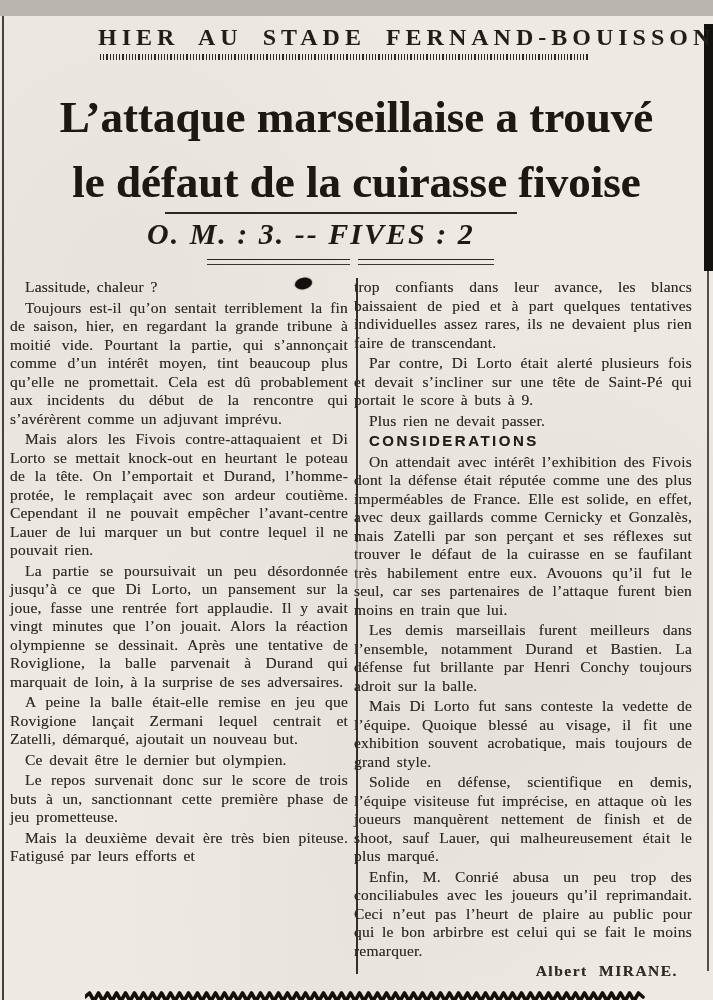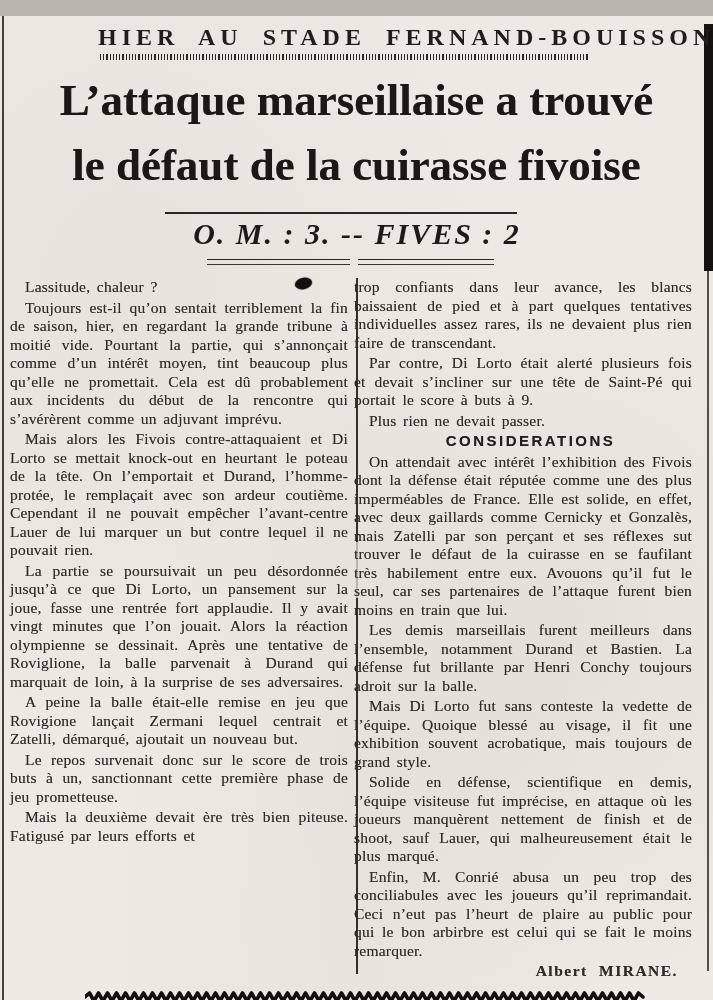--- a/index.html
+++ b/index.html
@@ -32,34 +32,34 @@
     position:absolute;left:98px;top:8px;width:496px;
     font-size:24px;font-weight:bold;letter-spacing:5px;word-spacing:9px;
     text-align:center;white-space:nowrap;
     color:#211e1a;
   }
   .kicker-rule{
     position:absolute;left:100px;top:38px;width:490px;height:6px;
     background:repeating-linear-gradient(90deg,#2b2824 0 1.3px,transparent 1.3px 3.2px);
   }
   .headline{
-    position:absolute;left:6px;top:52px;width:701px;
+    position:absolute;left:6px;top:69px;width:701px;
     font-size:45px;line-height:65px;font-weight:bold;
     text-align:center;white-space:nowrap;
     color:#1c1914;
     text-shadow:0 0 0.5px rgba(30,25,20,.55);
   }
   .score-rule-top{
     position:absolute;left:165px;top:196px;width:352px;height:2px;
     background:#2b2823;
   }
   .score-line{
     position:absolute;left:147px;top:201px;width:420px;
     font-size:30px;font-weight:bold;font-style:italic;
-    letter-spacing:2px;text-align:center;white-space:nowrap;
+    letter-spacing:2px;white-space:nowrap;
     color:#1e1b16;
   }
   .score-rule-bottom-left,.score-rule-bottom-right{
     position:absolute;top:243px;height:4px;
     border-top:1.6px solid #2b2823;border-bottom:1.2px solid #3a362f;
   }
   .score-rule-bottom-left{left:207px;width:143px;}
   .score-rule-bottom-right{left:358px;width:136px;}
   .column{
     position:absolute;top:262px;width:338px;
@@ -73,21 +73,21 @@
   .column-right{left:354px;}
   .column p{margin:0 0 2px 0;text-indent:15px;}
   .column p.noindent{text-indent:0;}
   .col-divider{
     position:absolute;left:356px;top:262px;width:1.6px;height:696px;
     background:linear-gradient(#33302a 0 38%, rgba(51,48,42,.25) 38% 46%, #33302a 46% 100%);
   }
   .section-heading{
     font-family:"Liberation Sans", sans-serif;
     font-size:15px;font-weight:bold;letter-spacing:2.5px;
-    text-align:center;text-indent:0;
+    text-align:left;text-indent:0;
     margin:5px 0 4px 0;color:#221f1a;
   }
   .byline{
     margin-top:7px;text-align:right;padding-right:14px;
     font-weight:bold;letter-spacing:1.5px;word-spacing:6px;
     text-indent:0;
   }
   .wavy-rule{
     position:absolute;left:85px;top:973px;width:562px;height:16px;
   }
@@ -121,20 +121,21 @@
   <div class="score-rule-bottom-right"></div>
 
   <div class="ink-blot"></div>
 
   <div class="column column-left">
     <p>Lassitude, chaleur ?</p>
     <p>Toujours est-il qu’on sentait terriblement la fin de saison, hier, en regardant la grande tribune à moitié vide. Pourtant la partie, qui s’annonçait comme d’un intérêt moyen, tint beaucoup plus qu’elle ne promettait. Cela est dû probablement aux incidents du début de la rencontre qui s’avérèrent comme un adjuvant imprévu.</p>
     <p>Mais alors les Fivois contre-attaquaient et Di Lorto se mettait knock-out en heurtant le poteau de la tête. On l’emportait et Durand, l’homme-protée, le remplaçait avec son ardeur coutième. Cependant il ne pouvait empêcher l’avant-centre Lauer de lui marquer un but contre lequel il ne pouvait rien.</p>
     <p>La partie se poursuivait un peu désordonnée jusqu’à ce que Di Lorto, un pansement sur la joue, fasse une rentrée fort applaudie. Il y avait vingt minutes que l’on jouait. Alors la réaction olympienne se dessinait. Après une tentative de Roviglione, la balle parvenait à Durand qui marquait de loin, à la surprise de ses adversaires.</p>
     <p>A peine la balle était-elle remise en jeu que Rovigione lançait Zermani lequel centrait et Zatelli, démarqué, ajoutait un nouveau but.</p>
+    <p>Ce devait être le dernier but olympien.</p>
     <p>Le repos survenait donc sur le score de trois buts à un, sanctionnant cette première phase de jeu prometteuse.</p>
     <p>Mais la deuxième devait ère très bien piteuse. Fatigusé par leurs efforts et</p>
   </div>
 
   <div class="col-divider"></div>
 
   <div class="column column-right">
     <p class="noindent">trop confiants dans leur avance, les blancs baissaient de pied et à part quelques tentatives individuelles assez rares, ils ne devaient plus rien faire de transcendant.</p>
     <p>Par contre, Di Lorto était alerté plusieurs fois et devait s’incliner sur une tête de Saint-Pé qui portait le score à buts à 9.</p>
     <p>Plus rien ne devait passer.</p>

